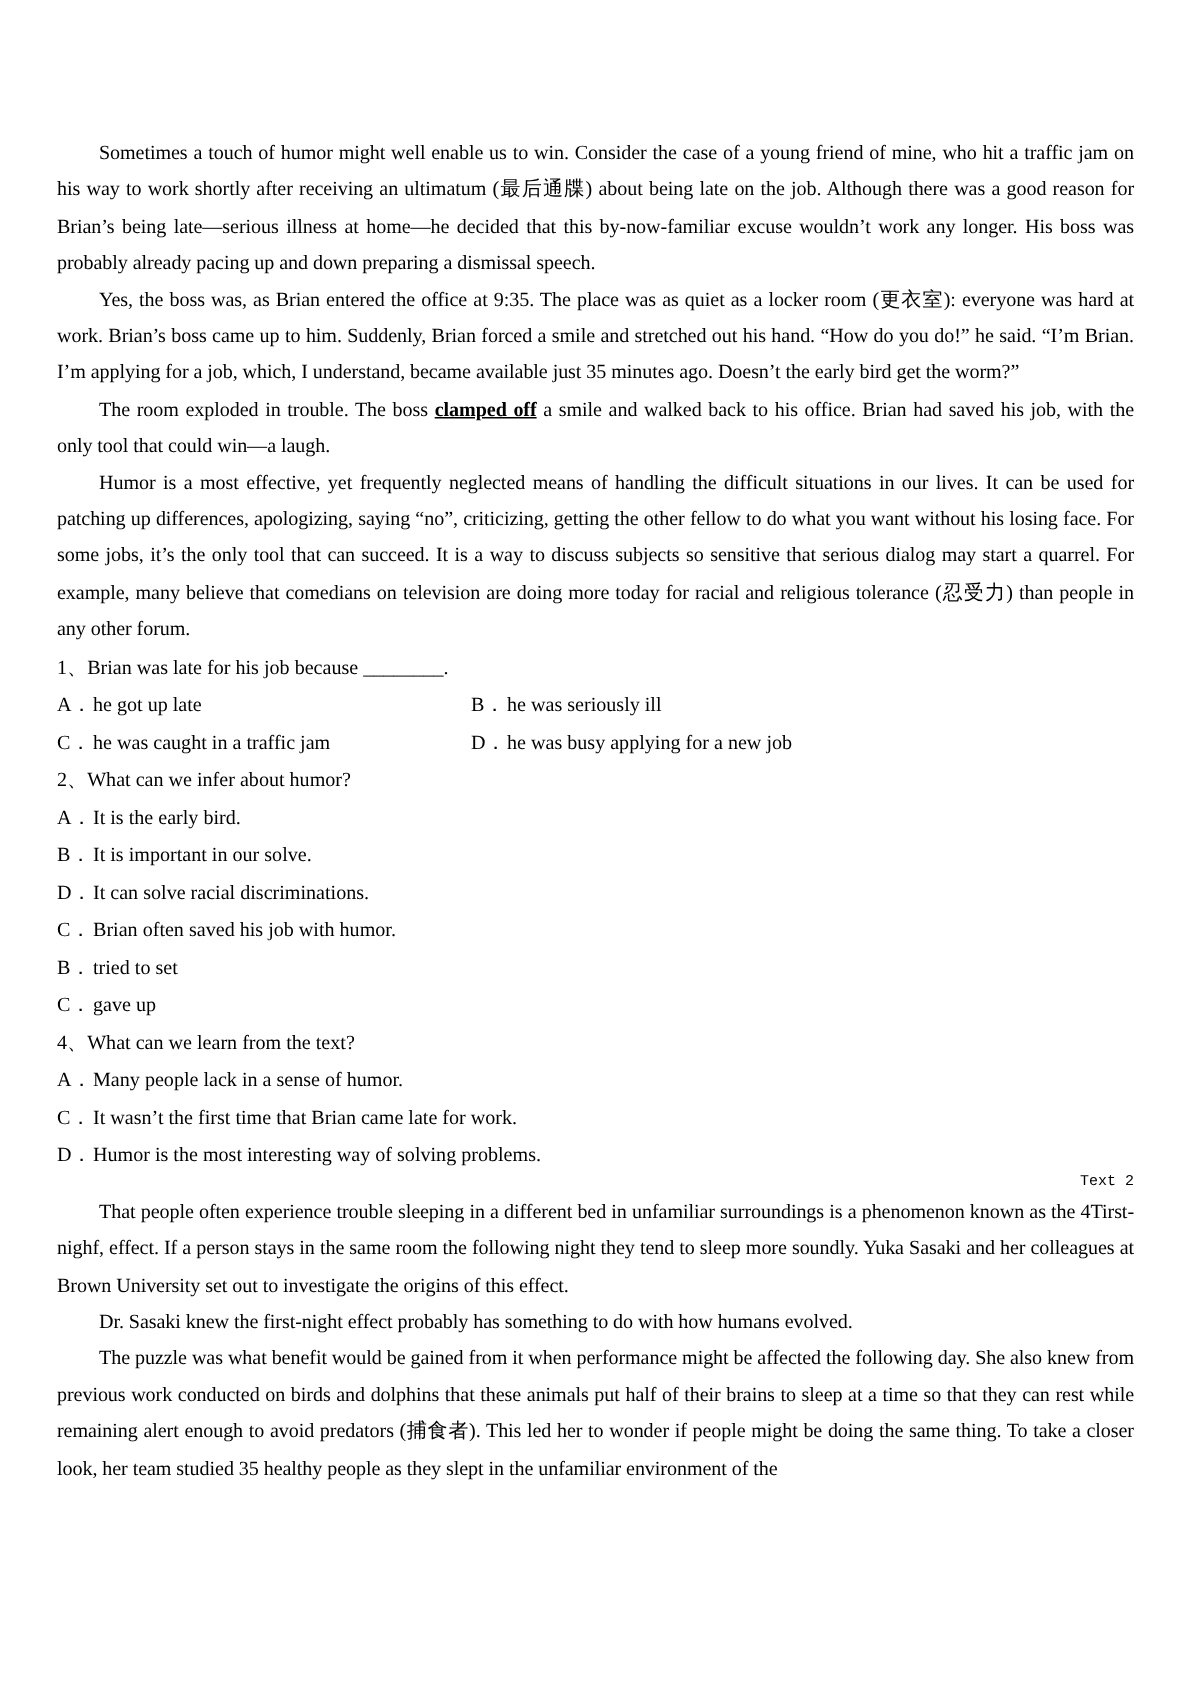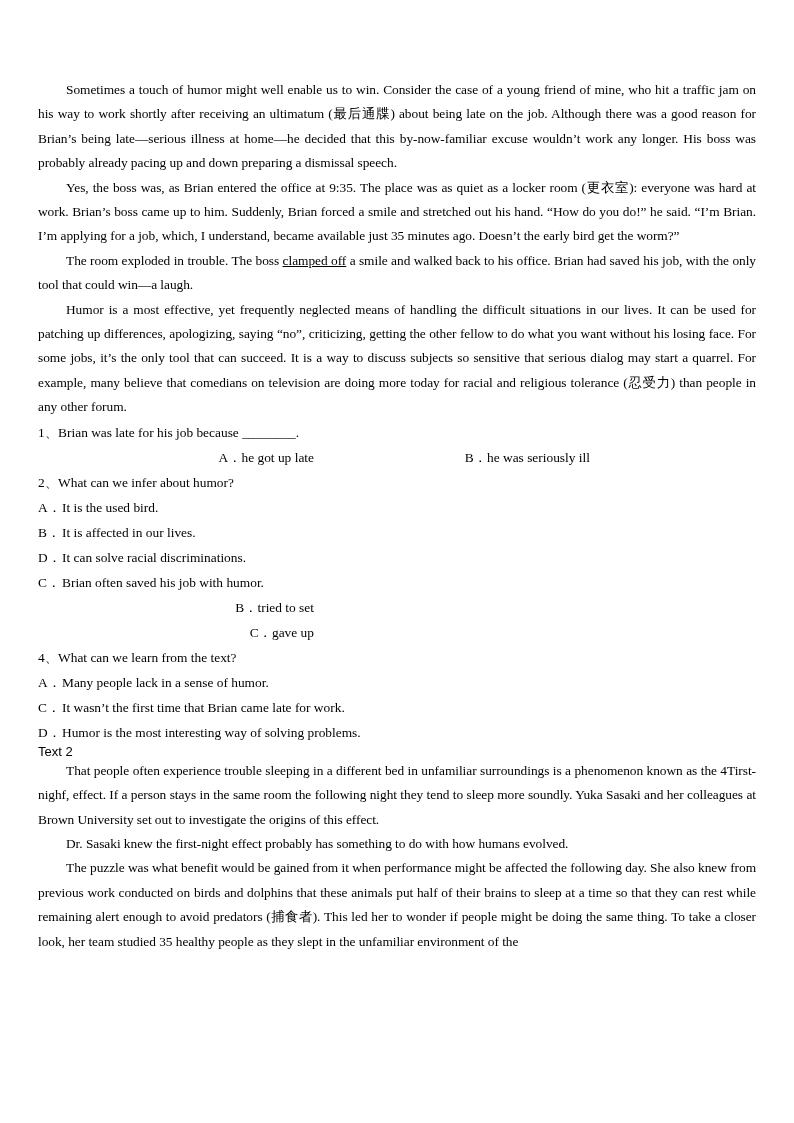--- a/index.html
+++ b/index.html
@@ -1,48 +1,52 @@
 <!DOCTYPE html>
 <html><head>
 <meta charset="utf-8">
 <style>
   html, body { margin:0; padding:0; background:#ffffff; }
   body { width:794px; height:1123px; position:relative; overflow:hidden;
          font-family:"Liberation Serif", serif; color:#000; }
-  .page { position:absolute; left:38px; top:78px; width:718px; font-size:13.4px; }
+  .page { position:absolute; left:38px; top:90px; width:718px; font-size:13.4px; }
   .para { margin:0; line-height:24.4px; text-indent:28px; text-align:justify; letter-spacing:-0.05px; }
   .line { margin:0; line-height:25px; height:25px; white-space:nowrap; }
-  .opt-row { display:flex; height:25px; line-height:25px;text-align:right; }
+  .opt-row { display:flex; height:25px; line-height:25px; }
   .opt-row .opt { width:276px; white-space:nowrap; }
   .opt .lbl { display:inline-block; width:24px; }
-  .u { text-decoration:underline; }
-  .heading { text-align:left; font-family:Liberation Sans, sans-serif; font-size:13px; line-height:14px; height:14px; margin:0; padding-left:0; }
+  .u { text-decoration:underline;font-weight:bold; }
+  .heading { text-align:right; font-family:Liberation Mono, monospace; font-size:10px; line-height:14px; height:14px; margin:0; padding-left:0; }
   .p2 { line-height:24.4px; }
 </style>
 </head>
 <body>
 
 <div class="page">
   <p class="para">Sometimes a touch of humor might well enable us to win. Consider the case of a young friend of mine, who hit a traffic jam on his way to work shortly after receiving an ultimatum (最后通牒) about being late on the job. Although there was a good reason for Brian’s being late—serious illness at home—he decided that this by-now-familiar excuse wouldn’t work any longer. His boss was probably already pacing up and down preparing a dismissal speech.</p>
   <p class="para">Yes, the boss was, as Brian entered the office at 9:35. The place was as quiet as a locker room (更衣室): everyone was hard at work. Brian’s boss came up to him. Suddenly, Brian forced a smile and stretched out his hand. “How do you do!” he said. “I’m Brian. I’m applying for a job, which, I understand, became available just 35 minutes ago. Doesn’t the early bird get the worm?”</p>
   <p class="para"><span>The room exploded in trouble. The boss </span><span class="u">clamped off</span><span> a smile and walked back to his office. Brian had saved his job, with the only tool that could win—a laugh.</span></p>
   <p class="para">Humor is a most effective, yet frequently neglected means of handling the difficult situations in our lives. It can be used for patching up differences, apologizing, saying “no”, criticizing, getting the other fellow to do what you want without his losing face. For some jobs, it’s the only tool that can succeed. It is a way to discuss subjects so sensitive that serious dialog may start a quarrel. For example, many believe that comedians on television are doing more today for racial and religious tolerance (忍受力) than people in any other forum.</p>
 
   <div>
     <p class="line">1、Brian was late for his job because ________.</p>
     <div class="opt-row">
       <span class="opt"><span class="lbl">A．</span><span>he got up late</span></span>
       <span class="opt"><span class="lbl">B．</span><span>he was seriously ill</span></span>
     </div>
+    <div class="opt-row">
+      <span class="opt"><span class="lbl">C．</span><span>he was caught in a traffic jam</span></span>
+      <span class="opt"><span class="lbl">D．</span><span>he was busy applying for a new job</span></span>
+    </div>
   </div>
 
   <div>
     <p class="line">2、What can we infer about humor?</p>
-    <p class="line opt"><span class="lbl">A．</span><span>It is the used bird.</span></p>
-    <p class="line opt"><span class="lbl">B．</span><span>It is affected in our lives.</span></p>
+    <p class="line opt"><span class="lbl">A．</span><span>It is the early bird.</span></p>
+    <p class="line opt"><span class="lbl">B．</span><span>It is important in our solve.</span></p>
     <p class="line opt"><span class="lbl">D．</span><span>It can solve racial discriminations.</span></p>
     <p class="line opt"><span class="lbl">C．</span><span>Brian often saved his job with humor.</span></p>
   </div>
 
   <div>
     <div class="opt-row">
       <span class="opt"><span class="lbl">B．</span><span>tried to set</span></span>
     </div>
     <div class="opt-row">
       <span class="opt"><span class="lbl">C．</span><span>gave up</span></span>

